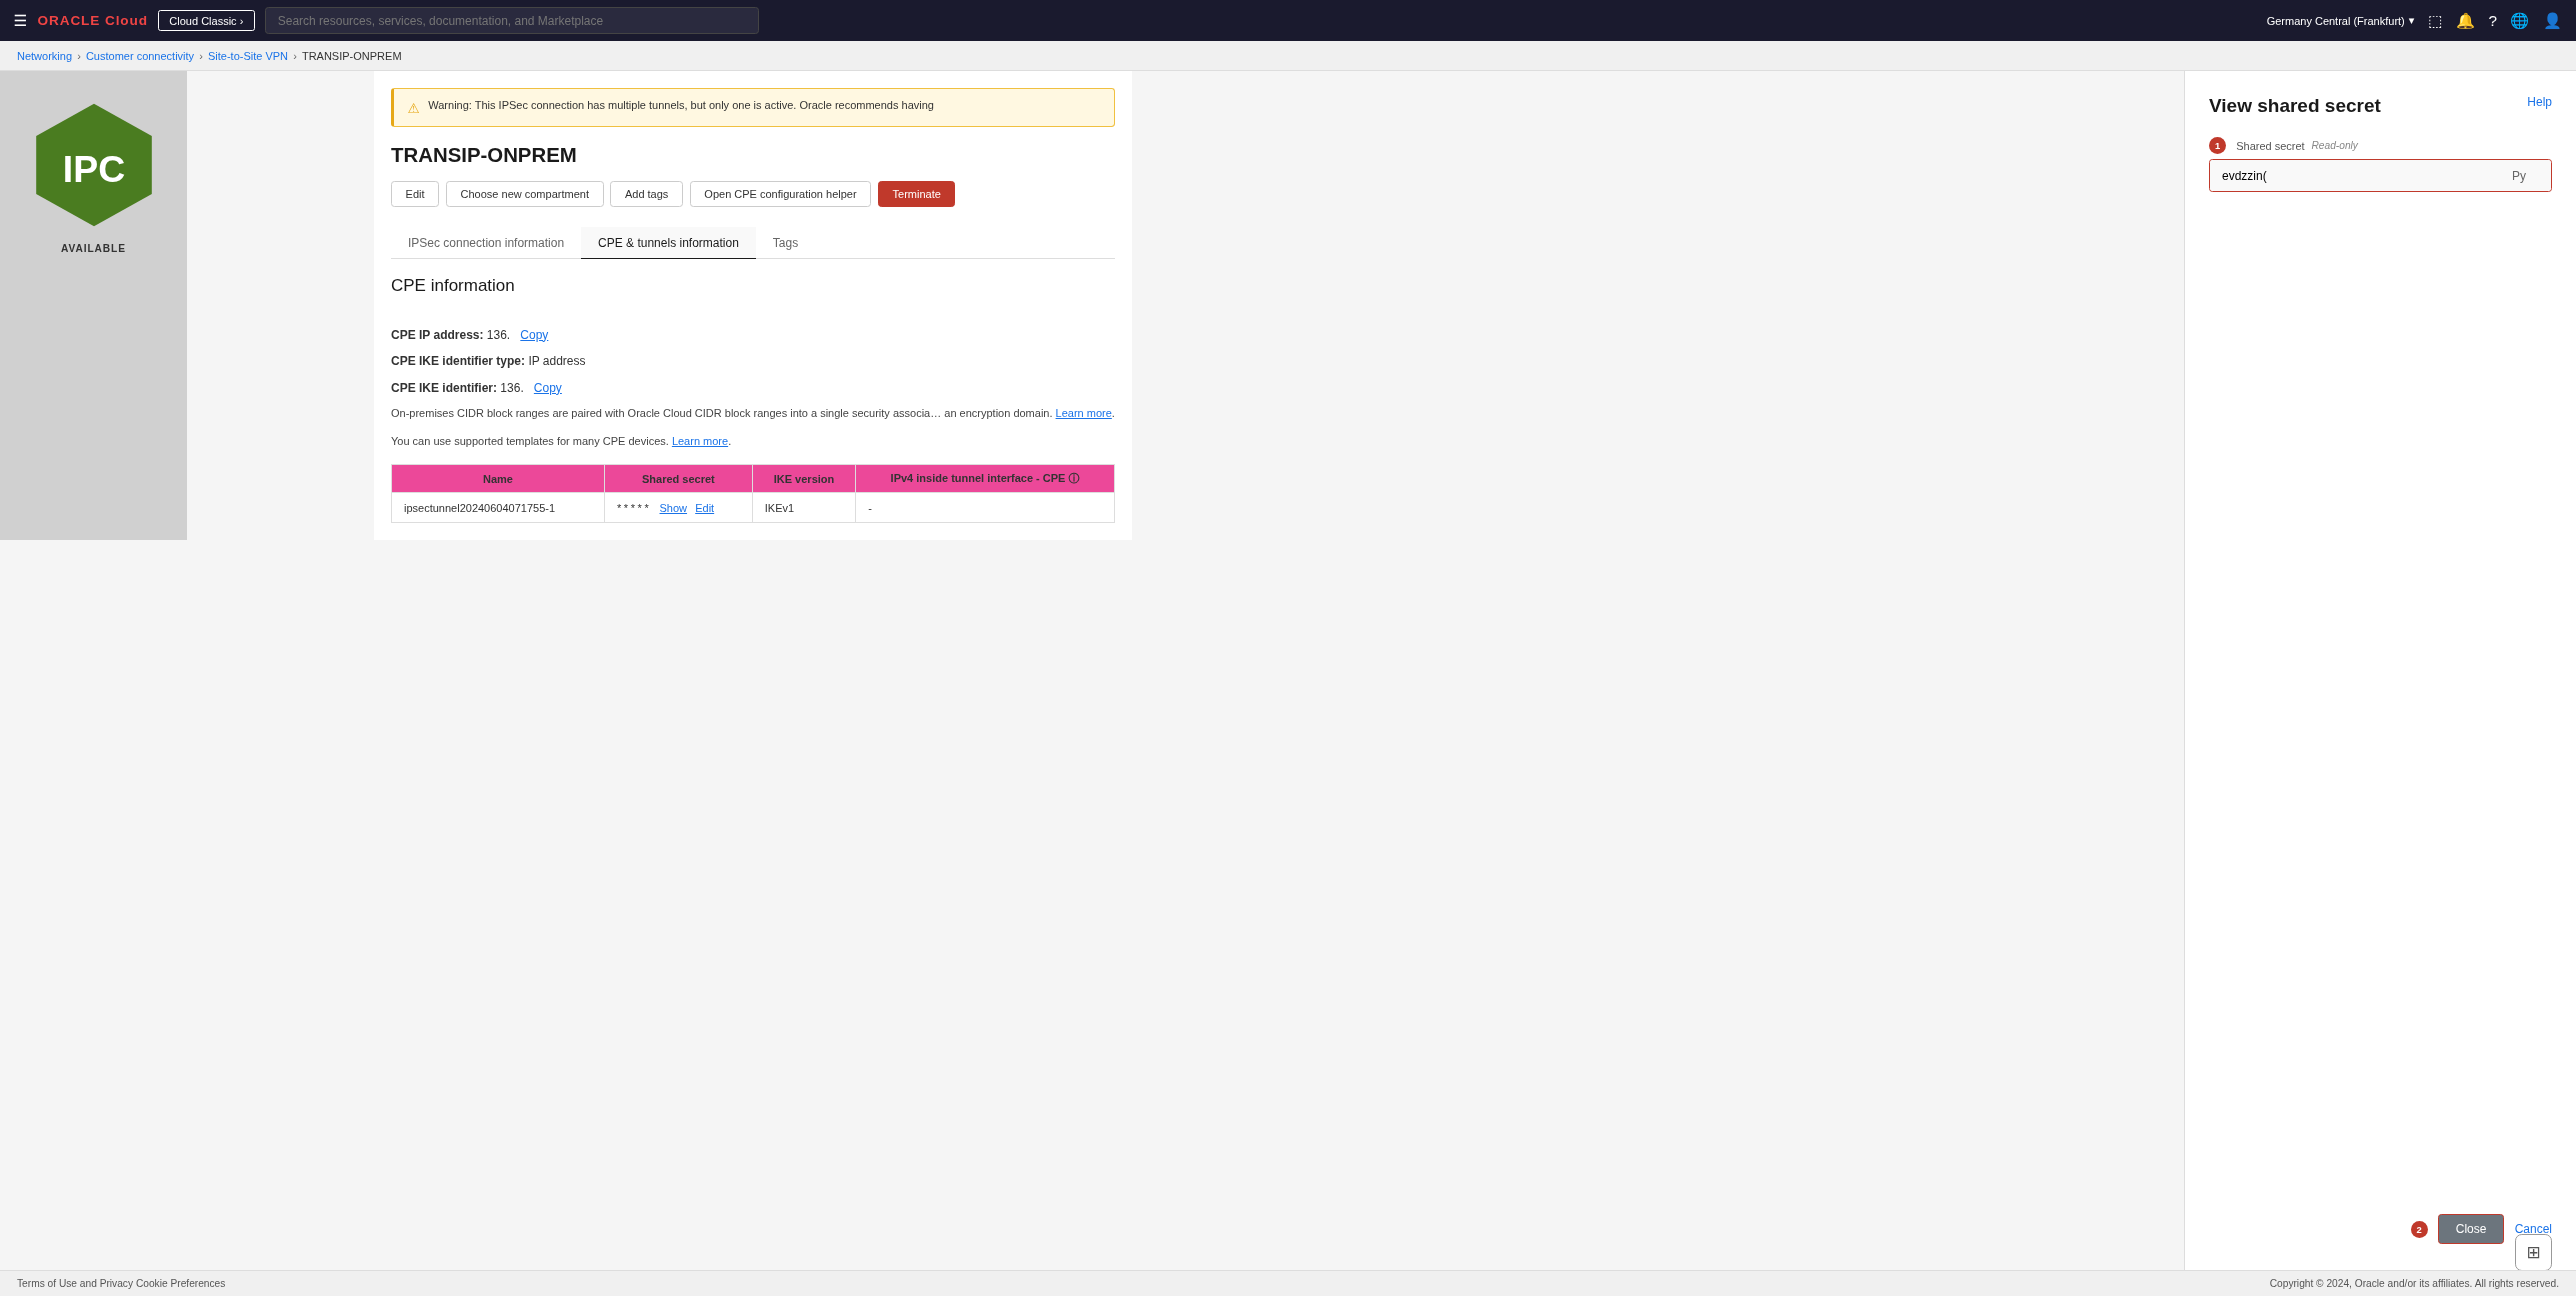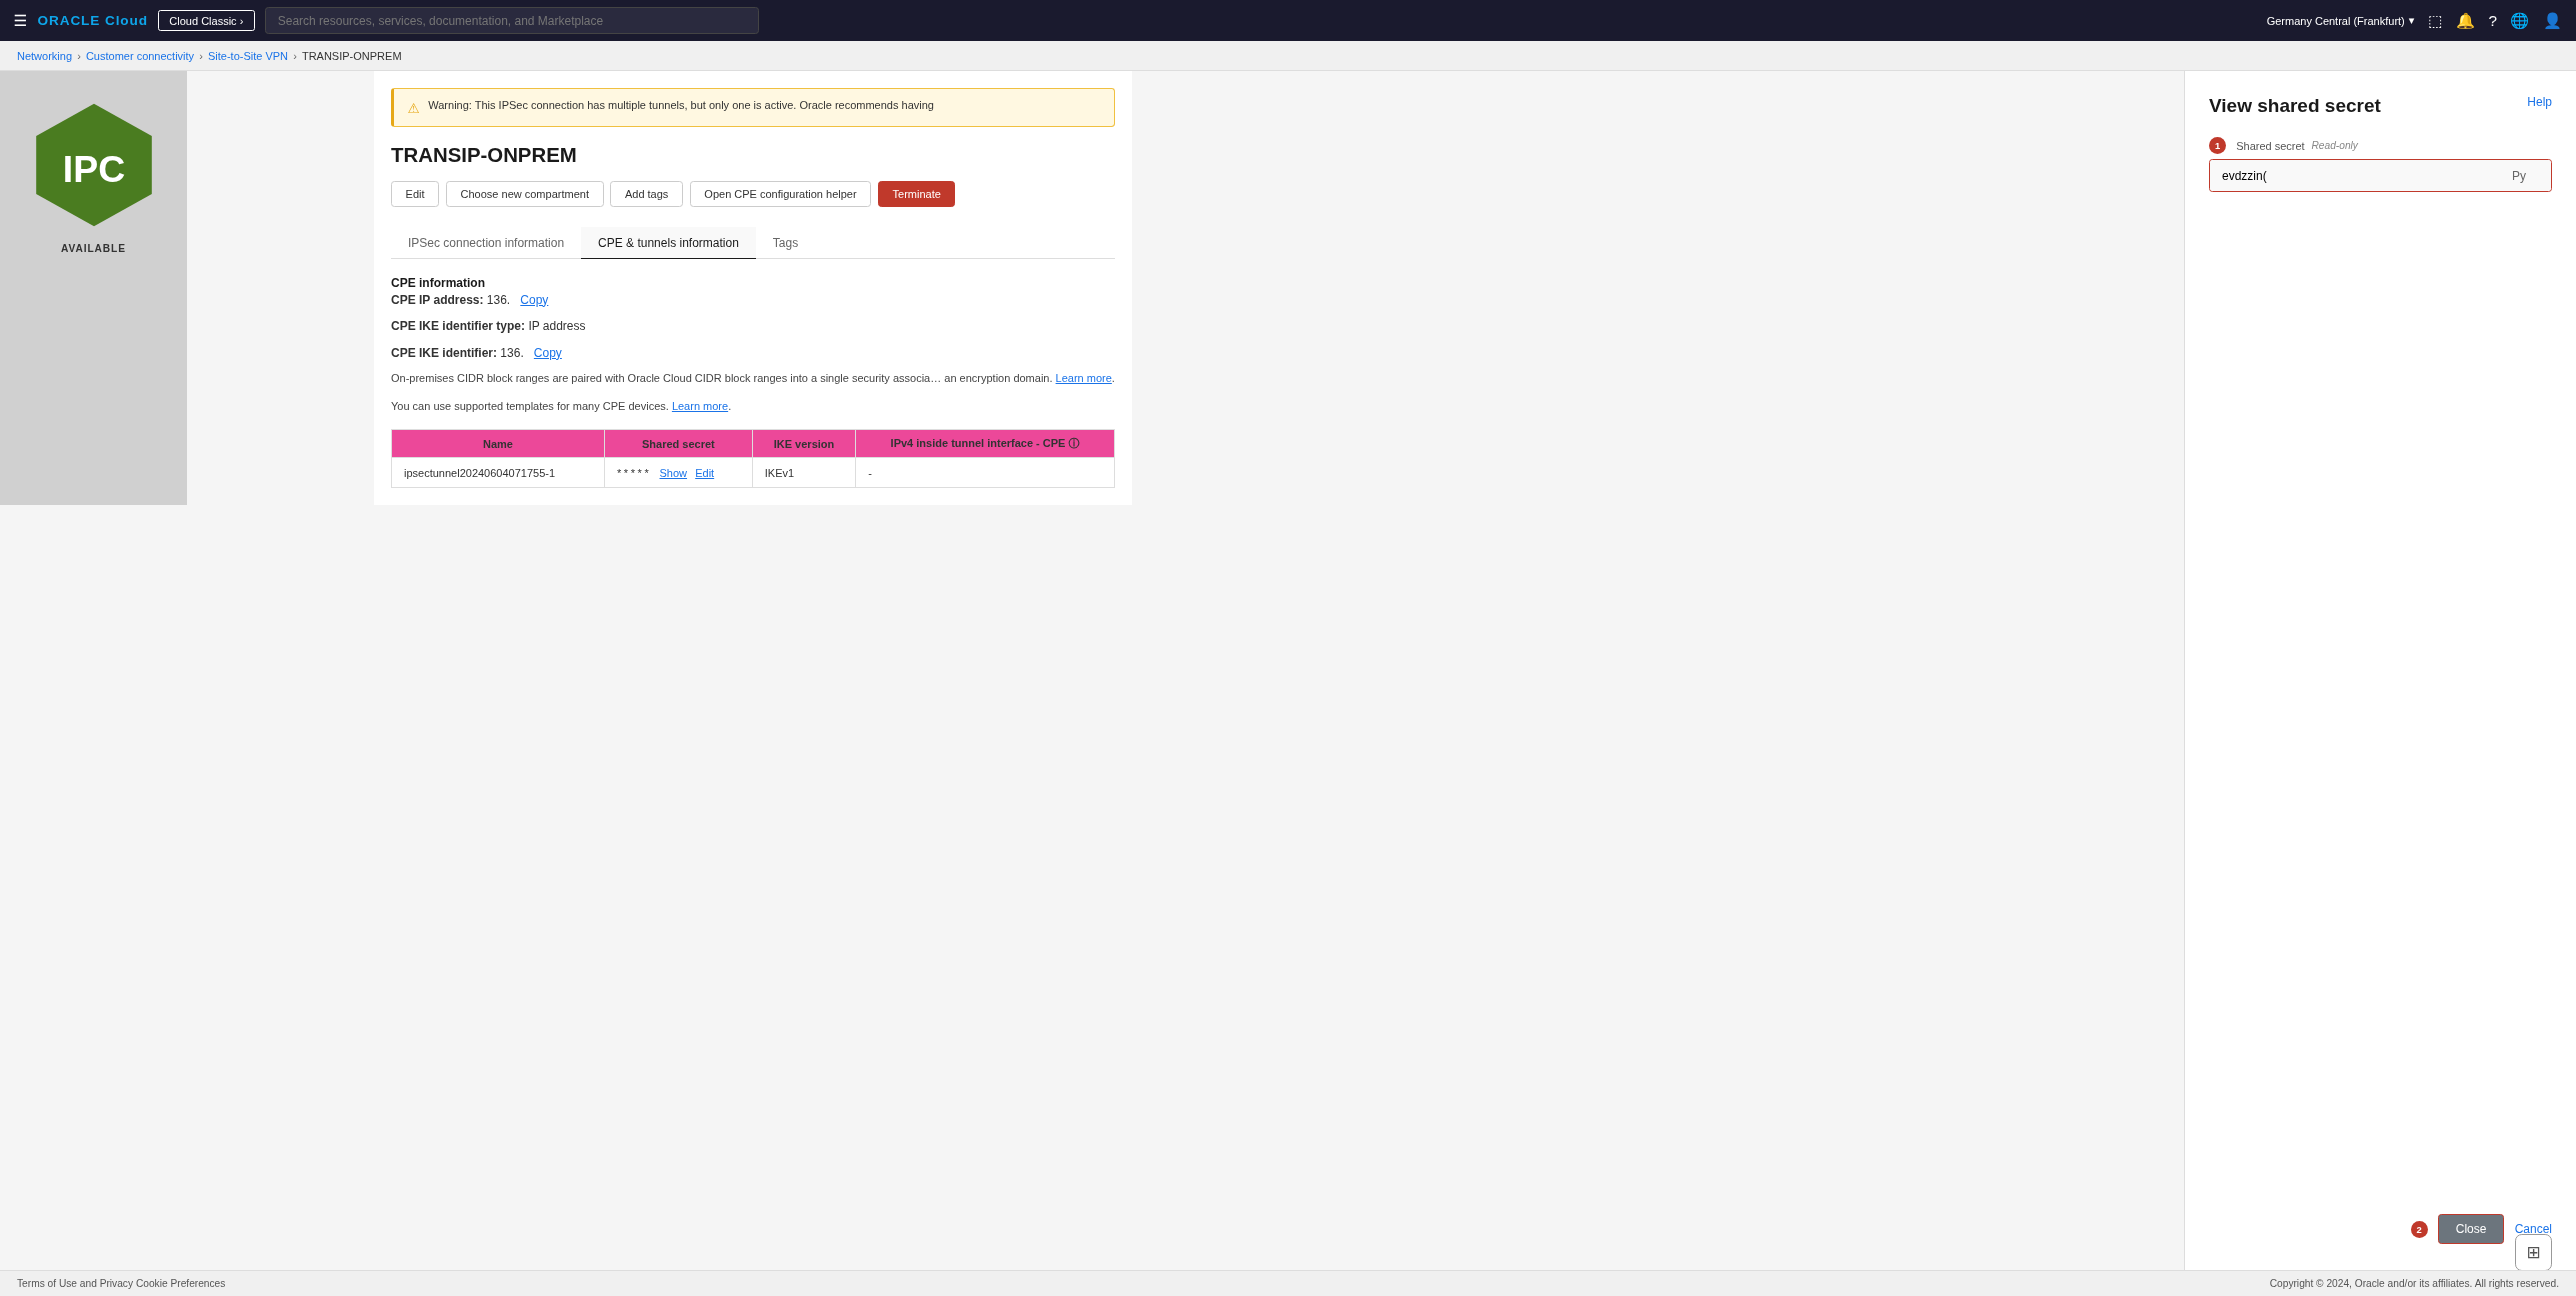--- a/index.html
+++ b/index.html
@@ -8,21 +8,21 @@
     
     .top-nav {
       background: #1a1a2e;
       display: flex;
       align-items: center;
       padding: 0 13.6px;
       height: 41px;
       gap: 10.2px;
     }
     .nav-hamburger { color: #fff; font-size: 15.3px; cursor: pointer; }
-    .nav-oracle-logo { color: #0ea5e9; font-size: 13.6px; font-weight: 300; letter-spacing: 0.9px; }
+    .nav-oracle-logo { color: #ef4444; font-size: 13.6px; font-weight: 300; letter-spacing: 0.9px; }
     .nav-oracle-logo span { font-weight: 700; }
     .nav-cloud-classic-btn {
       border: 0.9px solid #fff;
       color: #fff;
       background: transparent;
       padding: 3.4px 10.2px;
       border-radius: 2.6px;
       font-size: 11px;
       cursor: pointer;
       display: flex;
@@ -177,23 +177,23 @@
     }
     .tab.active {
       color: #1a1a1a;
       border-bottom: 1.7px solid #1a1a1a;
       font-weight: 500;
       background: #f9f9f9;
     }
 
     
     .section-title {
-      font-size: 12px;
-      font-weight: 700;
-      margin-bottom: 1px;
+      font-size: 17px;
+      font-weight: 400;
+      margin-bottom: 30px;
       color: #1a1a1a;
     }
     .info-row {
       margin-bottom: 8.5px;
       font-size: 12px;
       line-height: 1.5;
     }
     .info-label { font-weight: 700; }
     .copy-link { color: #1a73e8; text-decoration: underline; cursor: pointer; margin-left: 6.8px; }
     .learn-link { color: #1a73e8; text-decoration: underline; cursor: pointer; }

